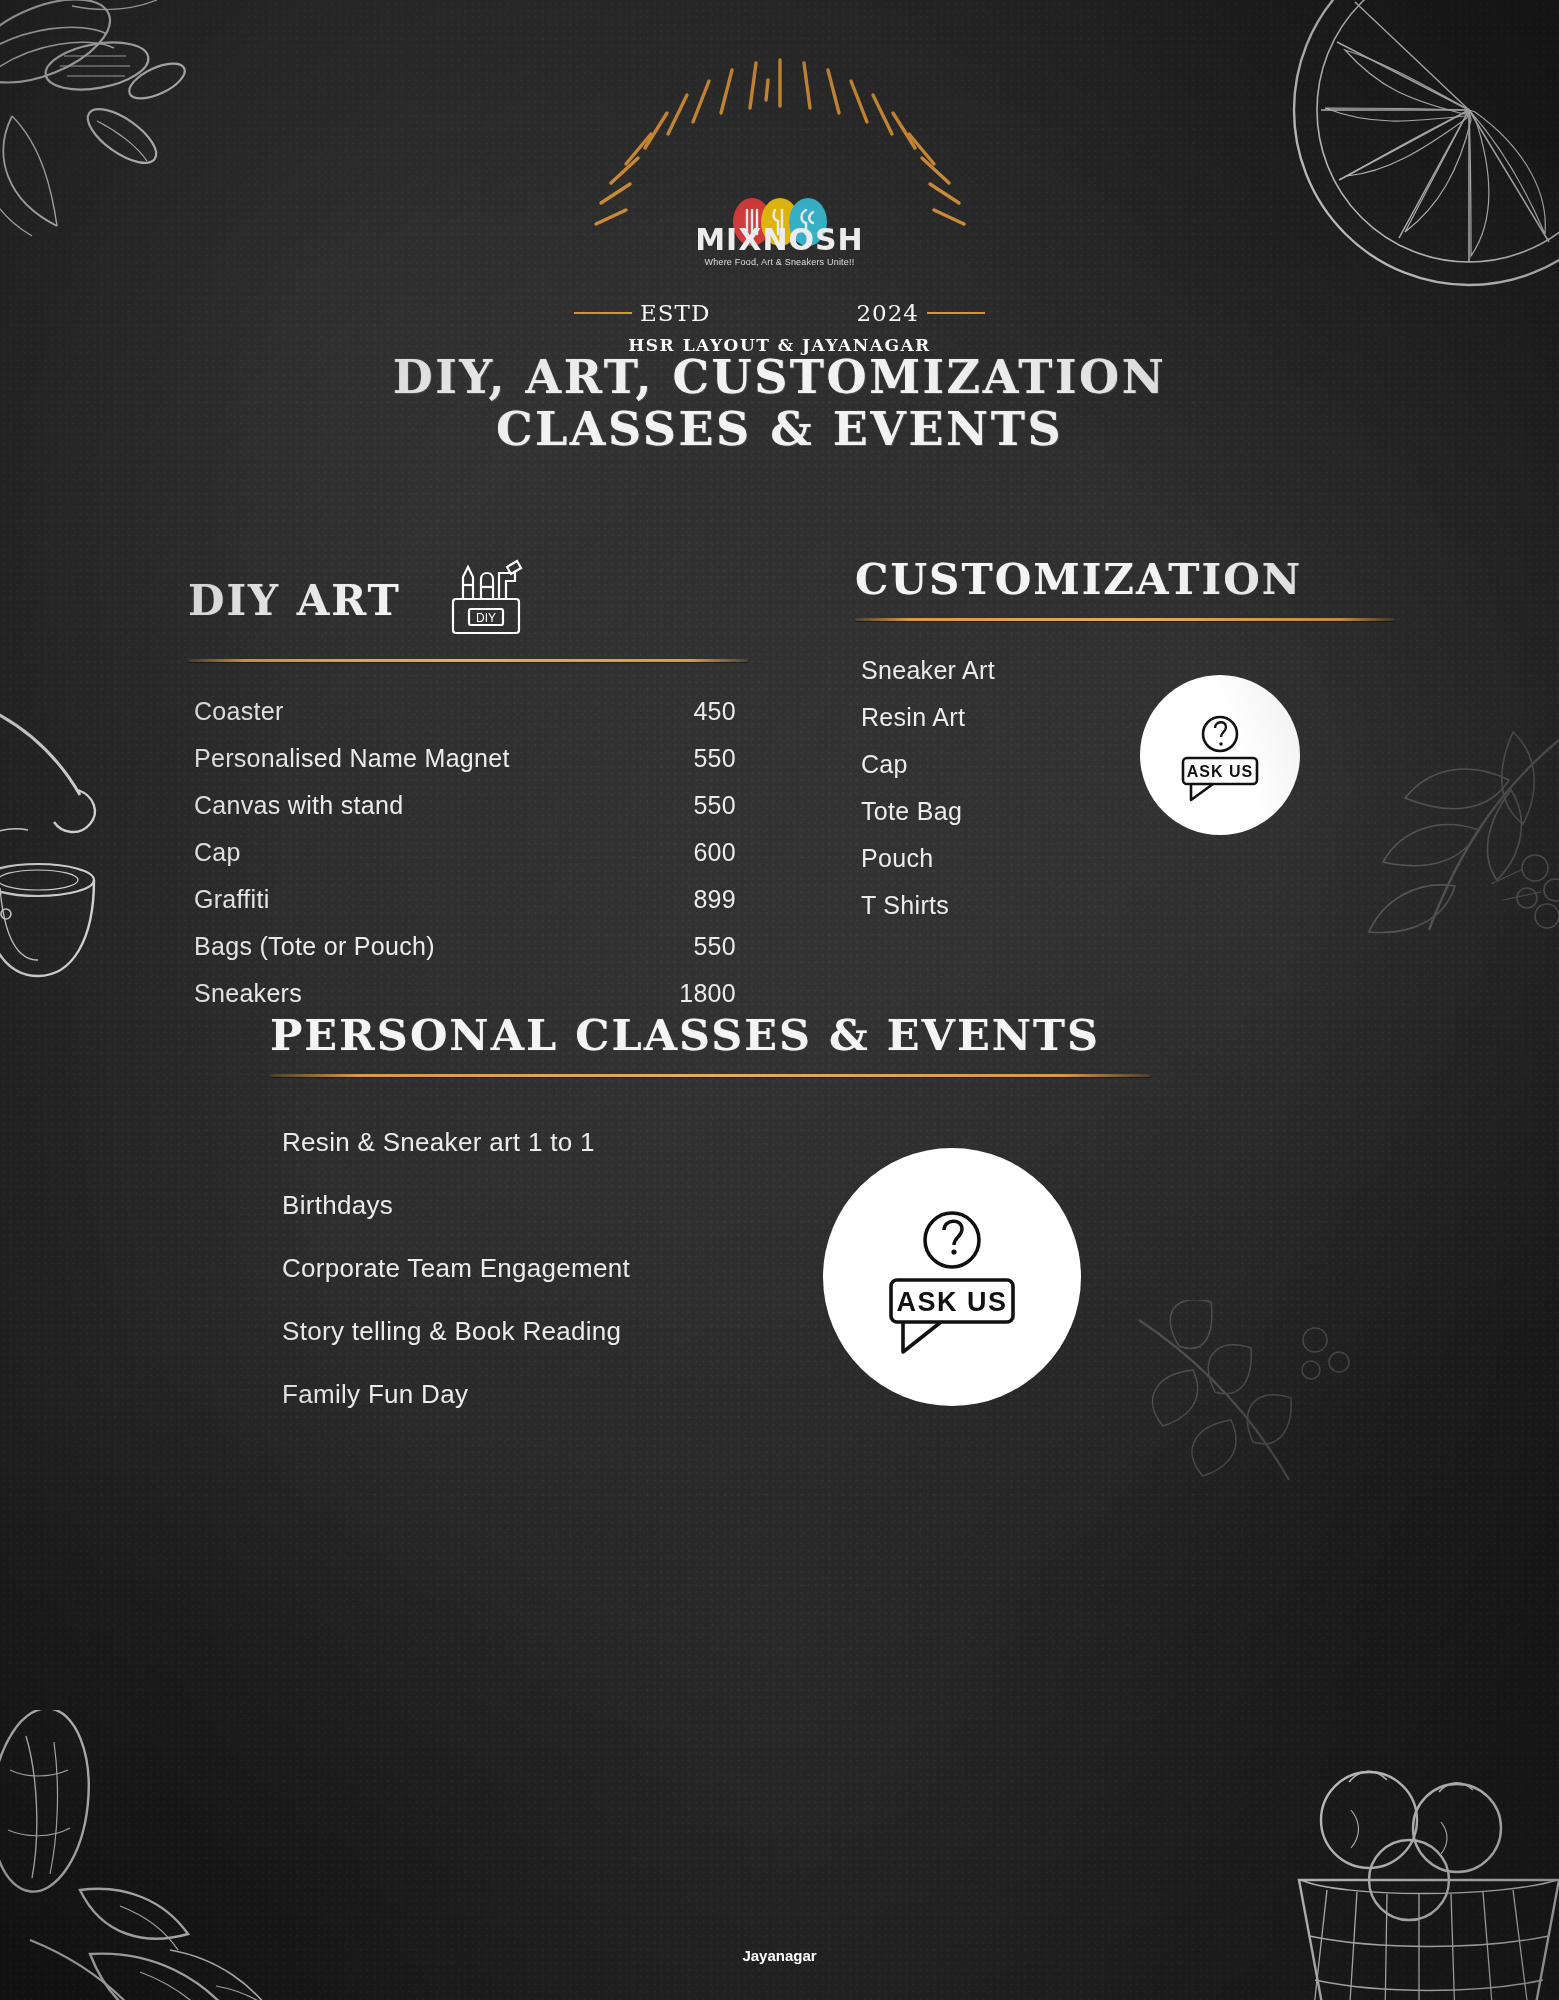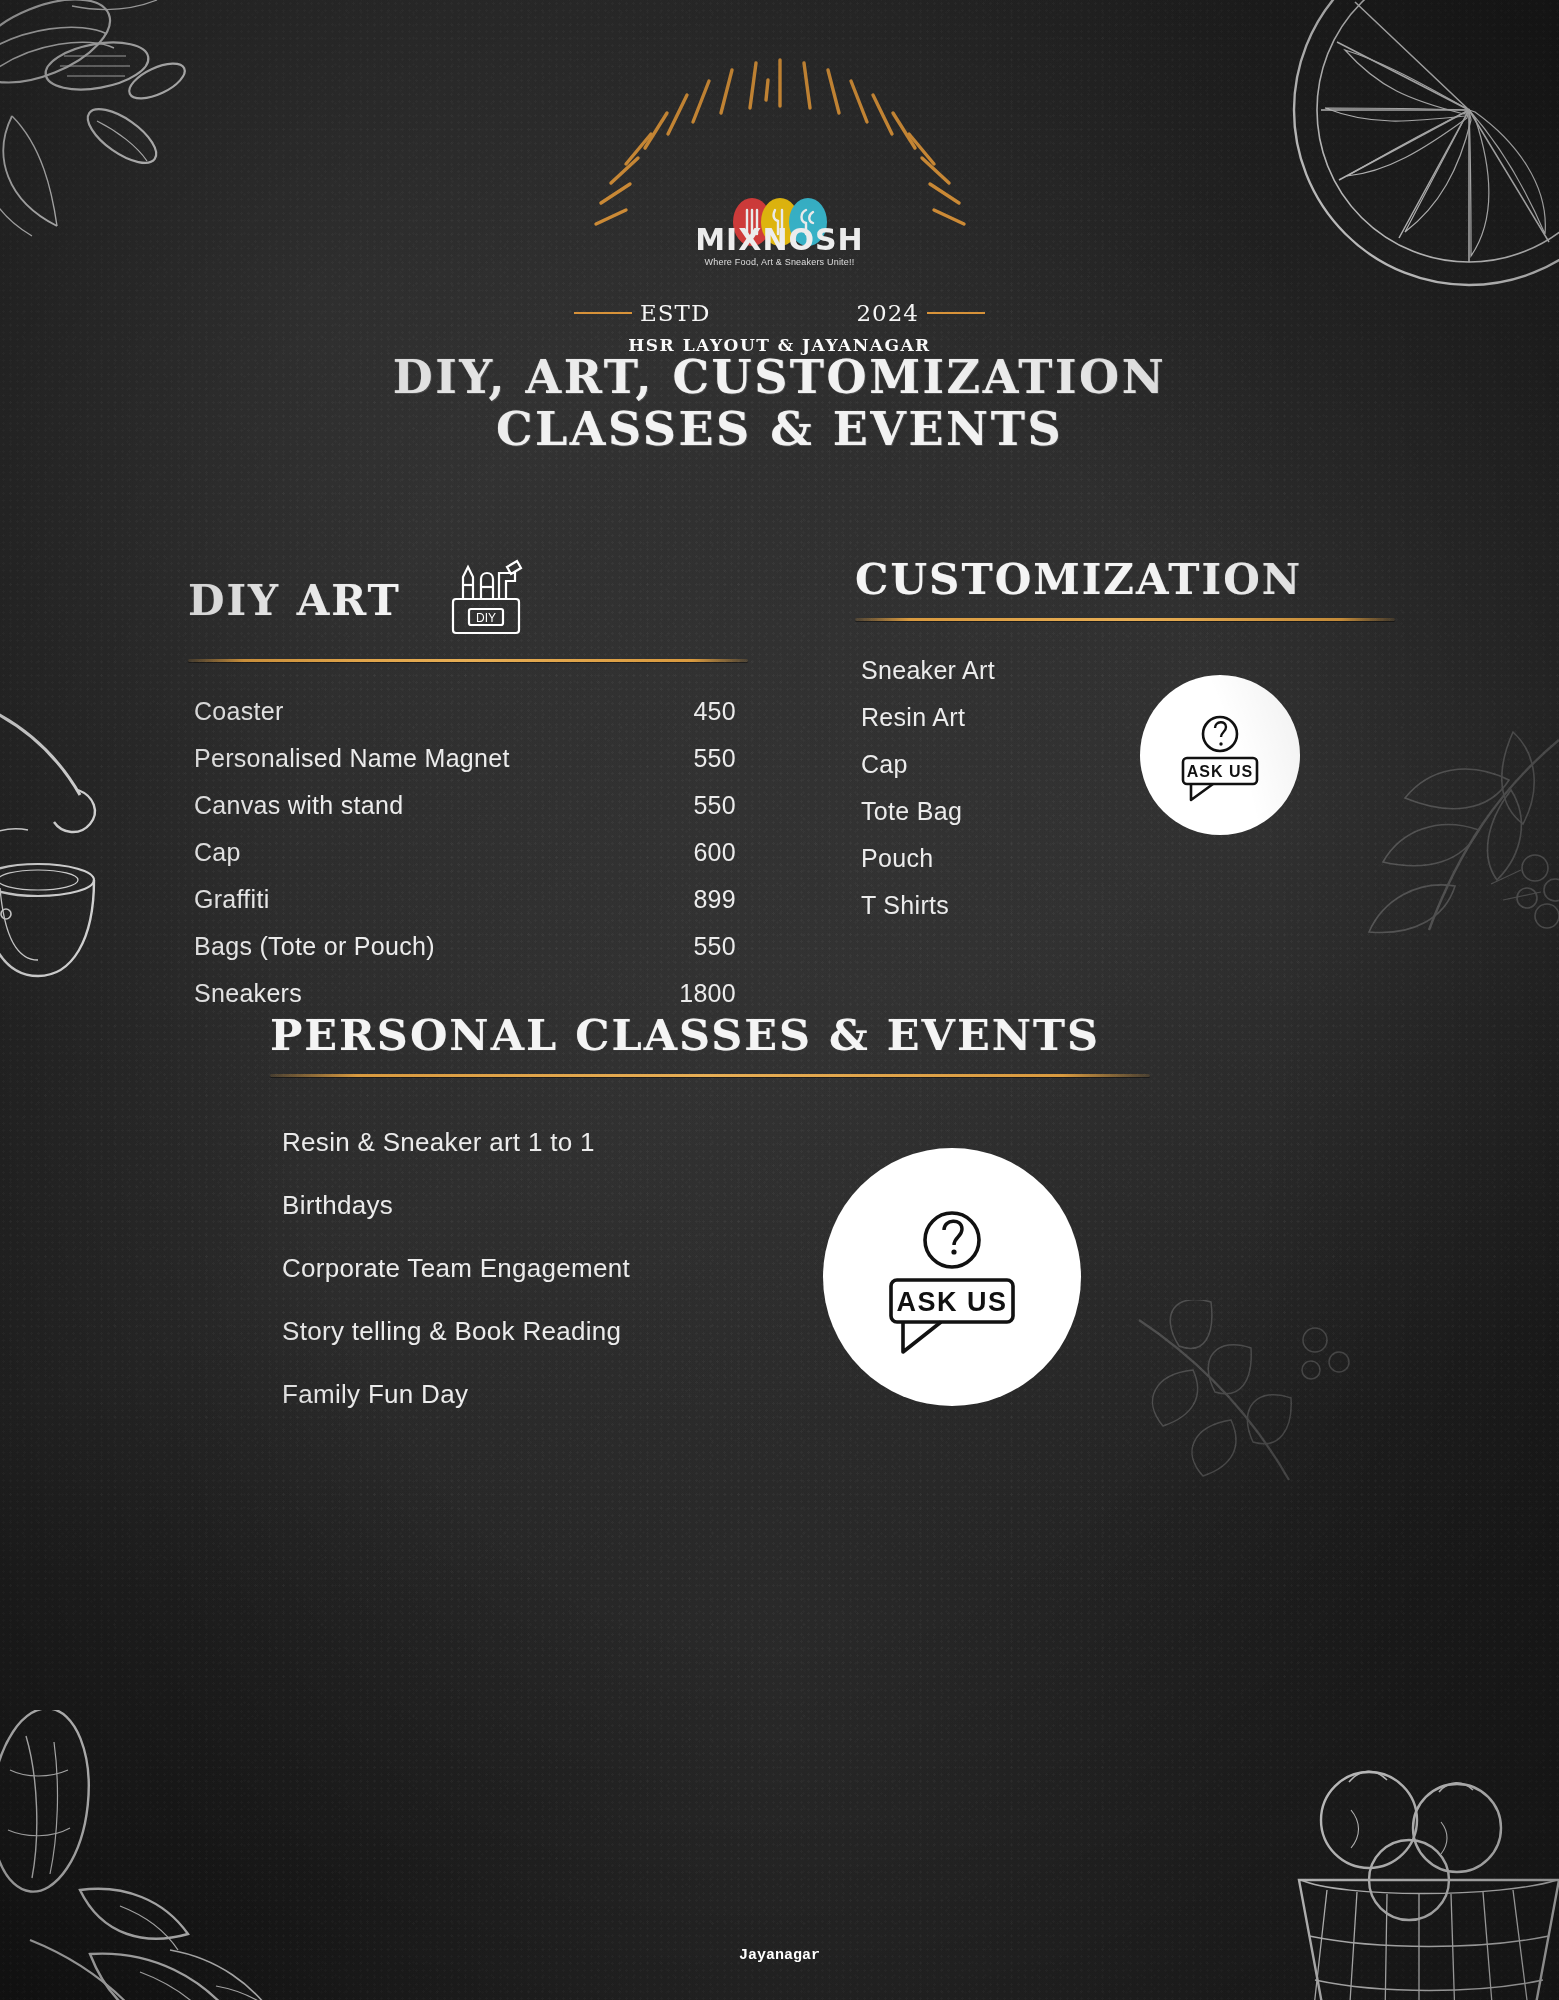--- a/index.html
+++ b/index.html
@@ -213,21 +213,21 @@
     color: #ececec;
     padding: 16px 0;
     letter-spacing: .3px;
   }
 
   .footer-note {
     position: absolute;
     bottom: 36px;
     left: 0; right: 0;
     text-align: center;
-    font-family: Liberation Mono, monospace;
+    font-family: Liberation Sans, sans-serif;
     font-weight: bold;
     font-size: 15px;
     color: #ffffff;
   }
 </style>
 </head>
 <body>
 
 <div class="page">
 

